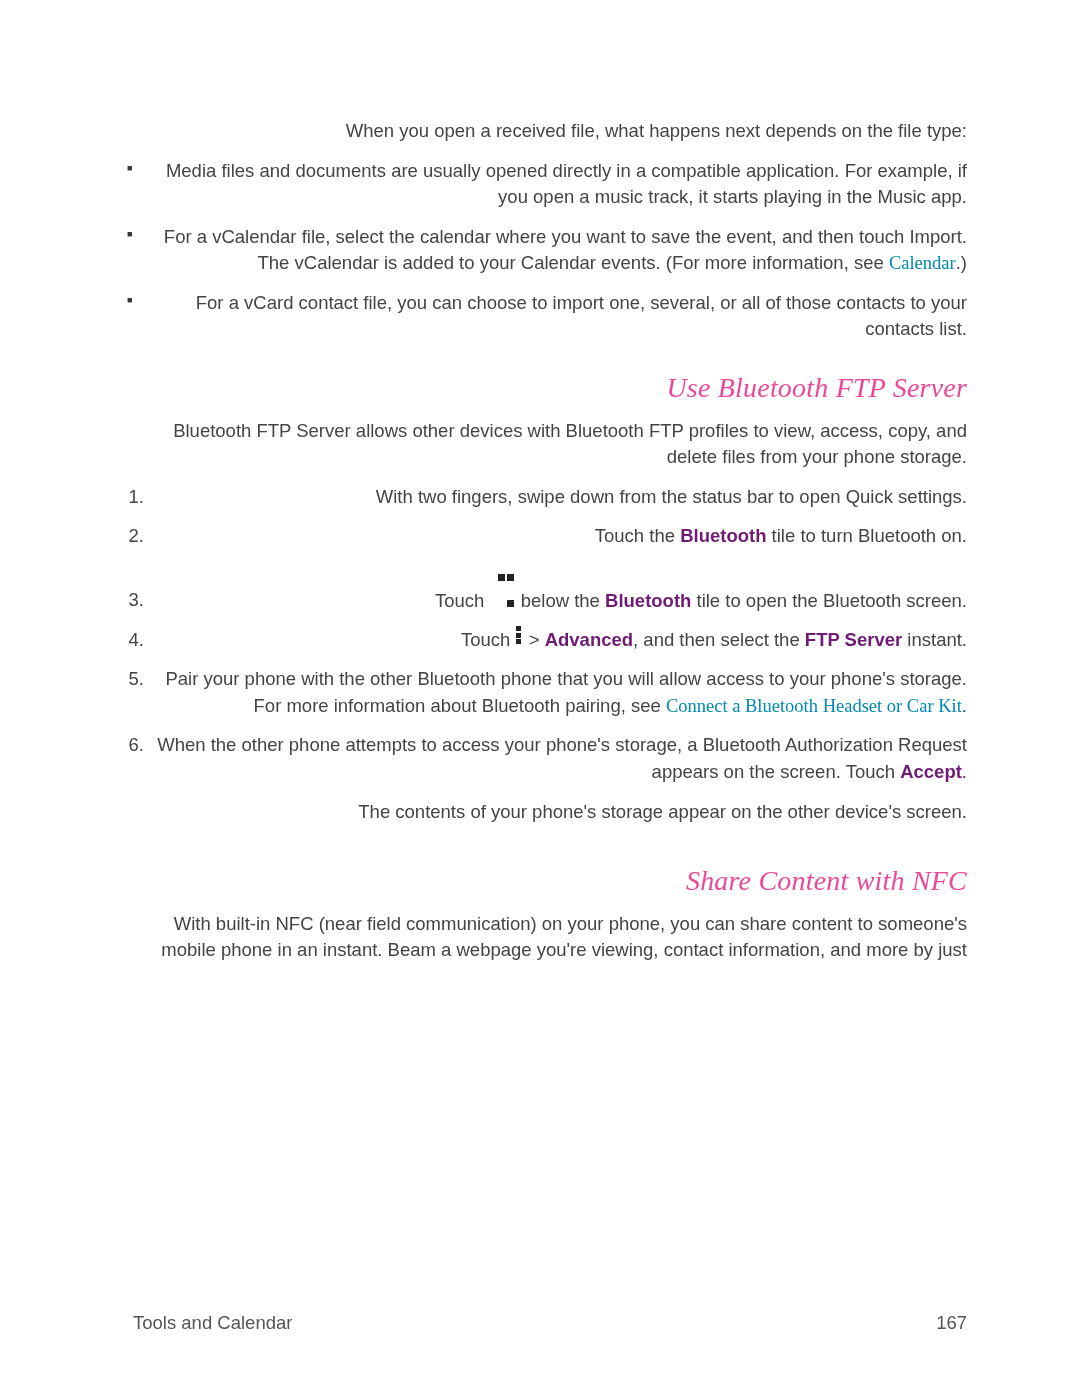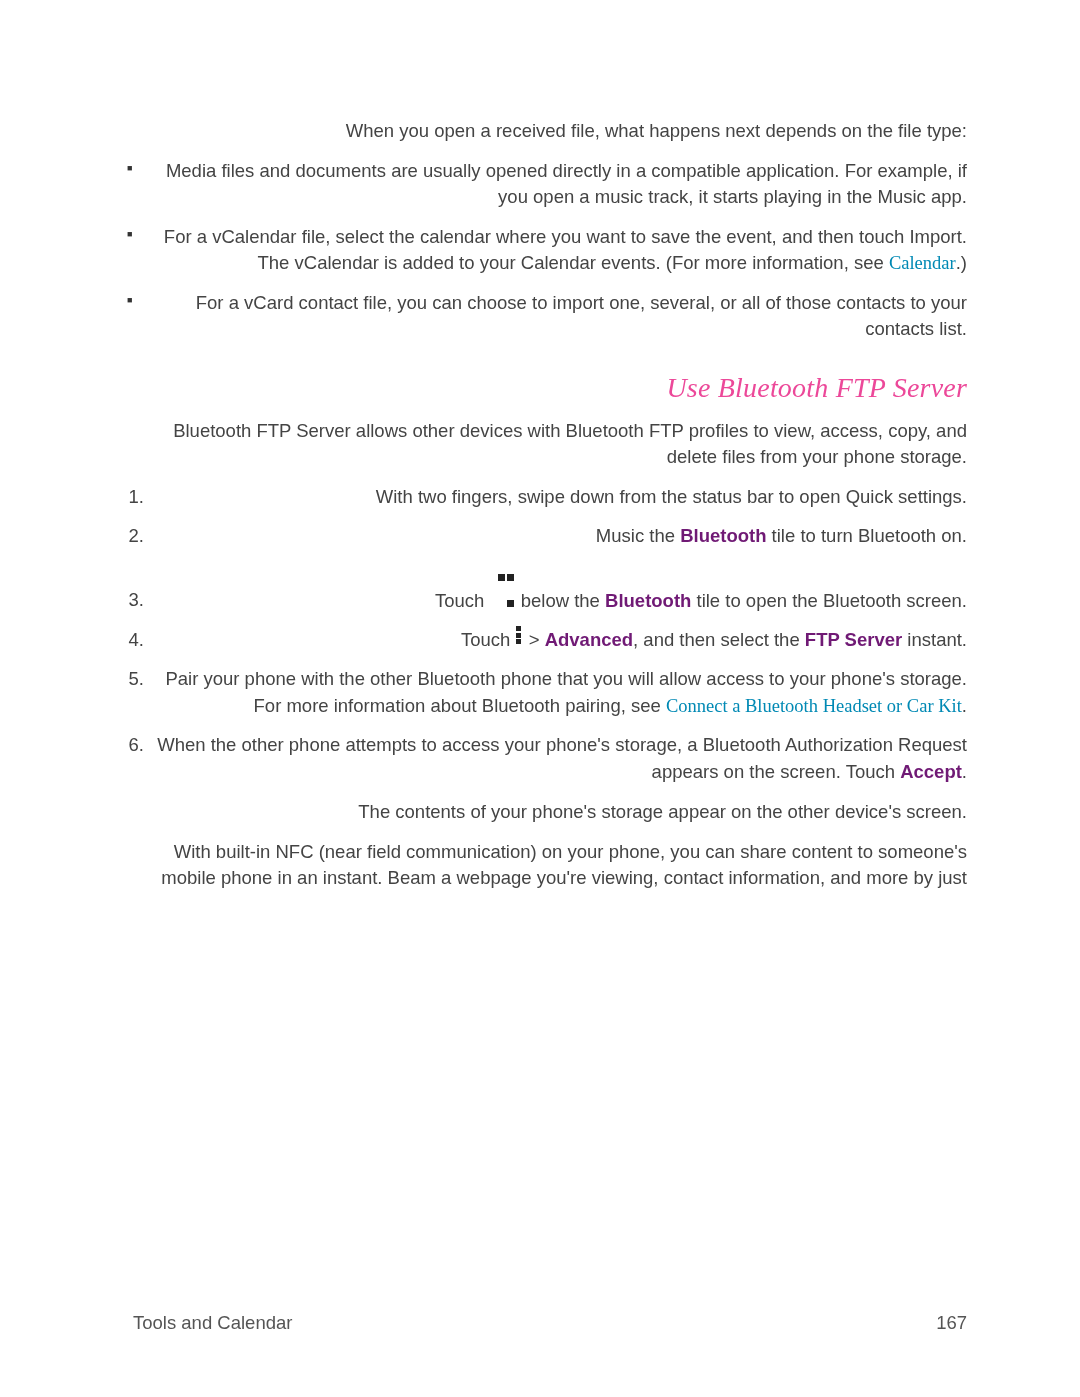--- a/index.html
+++ b/index.html
@@ -119,38 +119,39 @@
     </li>
     <li>For a vCard contact file, you can choose to import one, several, or all of those contacts to your contacts list.</li>
   </ul>
 
   <h2 class="section">Use Bluetooth FTP Server</h2>
   <p class="body">Bluetooth FTP Server allows other devices with Bluetooth FTP profiles to view, access, copy, and delete files from your phone storage.</p>
 
   <ol class="steps">
     <li>With two fingers, swipe down from the status bar to open Quick settings.</li>
     <li>
-      <span>Music the </span><span class="bold">Bluetooth</span><span> tile to turn Bluetooth on.</span>
+      <span>Touch the </span><span class="bold">Bluetooth</span><span> tile to turn Bluetooth on.</span>
     </li>
     <li>
       <span>Touch </span><span class="icon-ellipsis"><span></span><span></span><span></span></span><span> below the </span><span class="bold">Bluetooth</span><span> tile to open the Bluetooth screen.</span>
     </li>
     <li>
       <span>Touch </span><span class="icon-menu"><span></span><span></span><span></span></span><span> &gt; </span><span class="bold">Advanced</span><span>, and then select the </span><span class="bold">FTP Server</span><span> instant.</span>
     </li>
     <li>
       <span>Pair your phone with the other Bluetooth phone that you will allow access to your phone's storage. For more information about Bluetooth pairing, see </span><a class="link" href="#">Connect a Bluetooth Headset or Car Kit</a><span>.</span>
     </li>
     <li>
       <span>When the other phone attempts to access your phone's storage, a Bluetooth Authorization Request appears on the screen. Touch </span><span class="bold">Accept</span><span>.</span>
     </li>
   </ol>
 
   <p class="body">The contents of your phone's storage appear on the other device's screen.</p>
 
+  <h2 class="section" style="margin-top:40px">Share Content with NFC</h2>
   <p class="body">With built-in NFC (near field communication) on your phone, you can share content to someone's mobile phone in an instant. Beam a webpage you're viewing, contact information, and more by just</p>
 
 </div>
 
 <div class="footer">
   <span>Tools and Calendar</span>
   <span>167</span>
 </div>
 
 </body></html>

